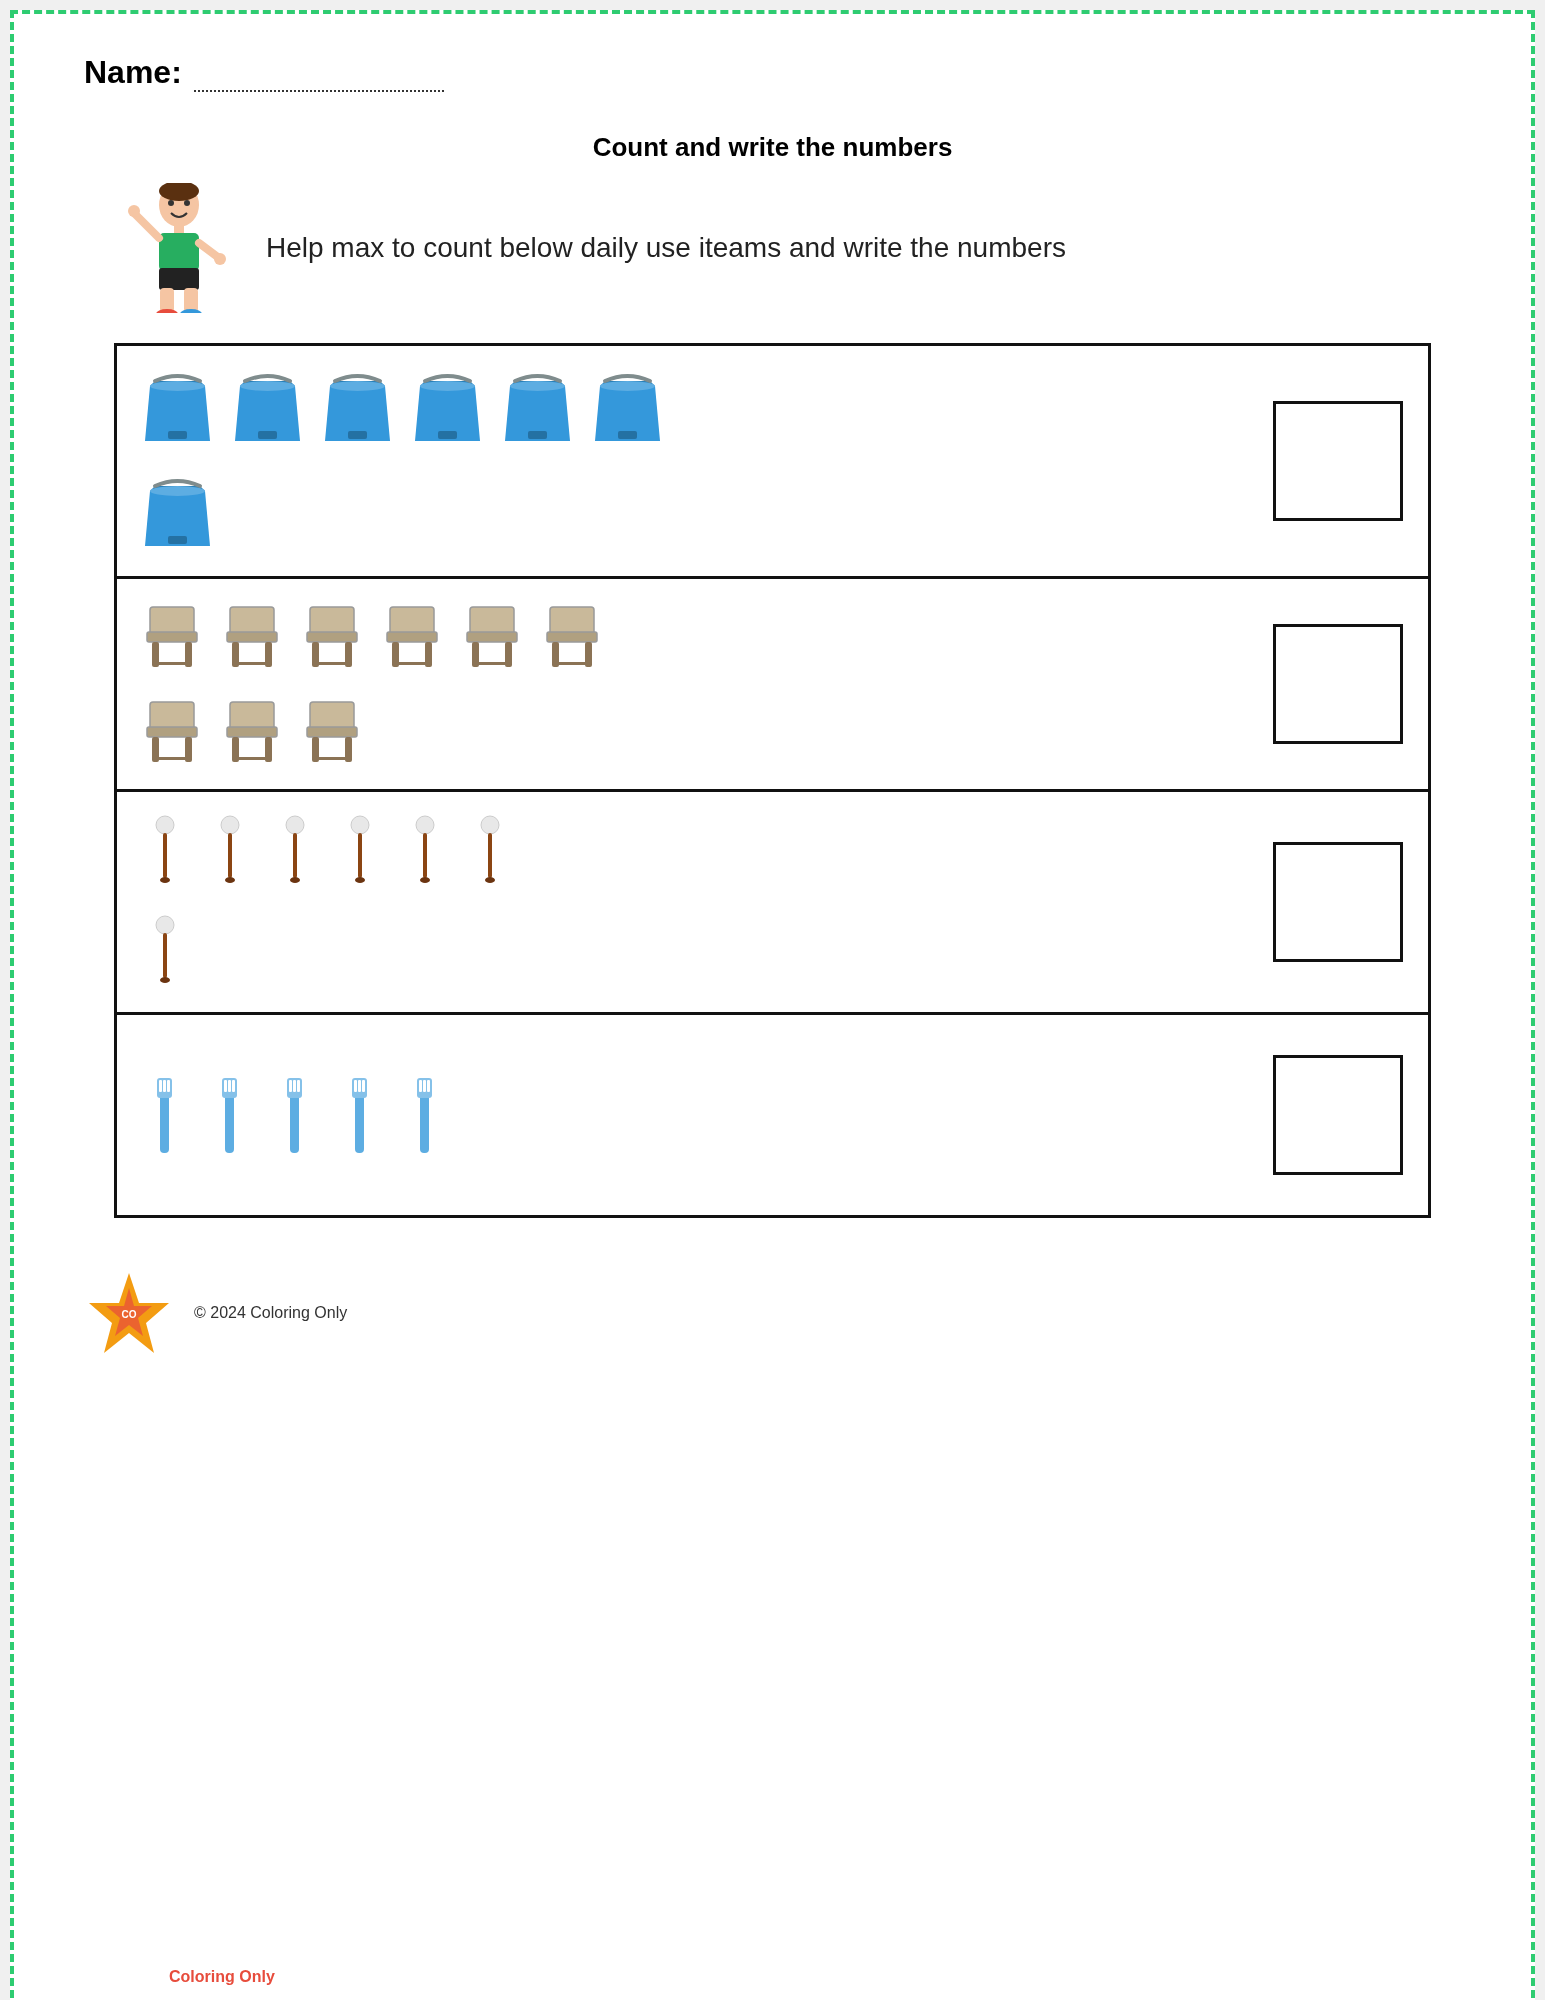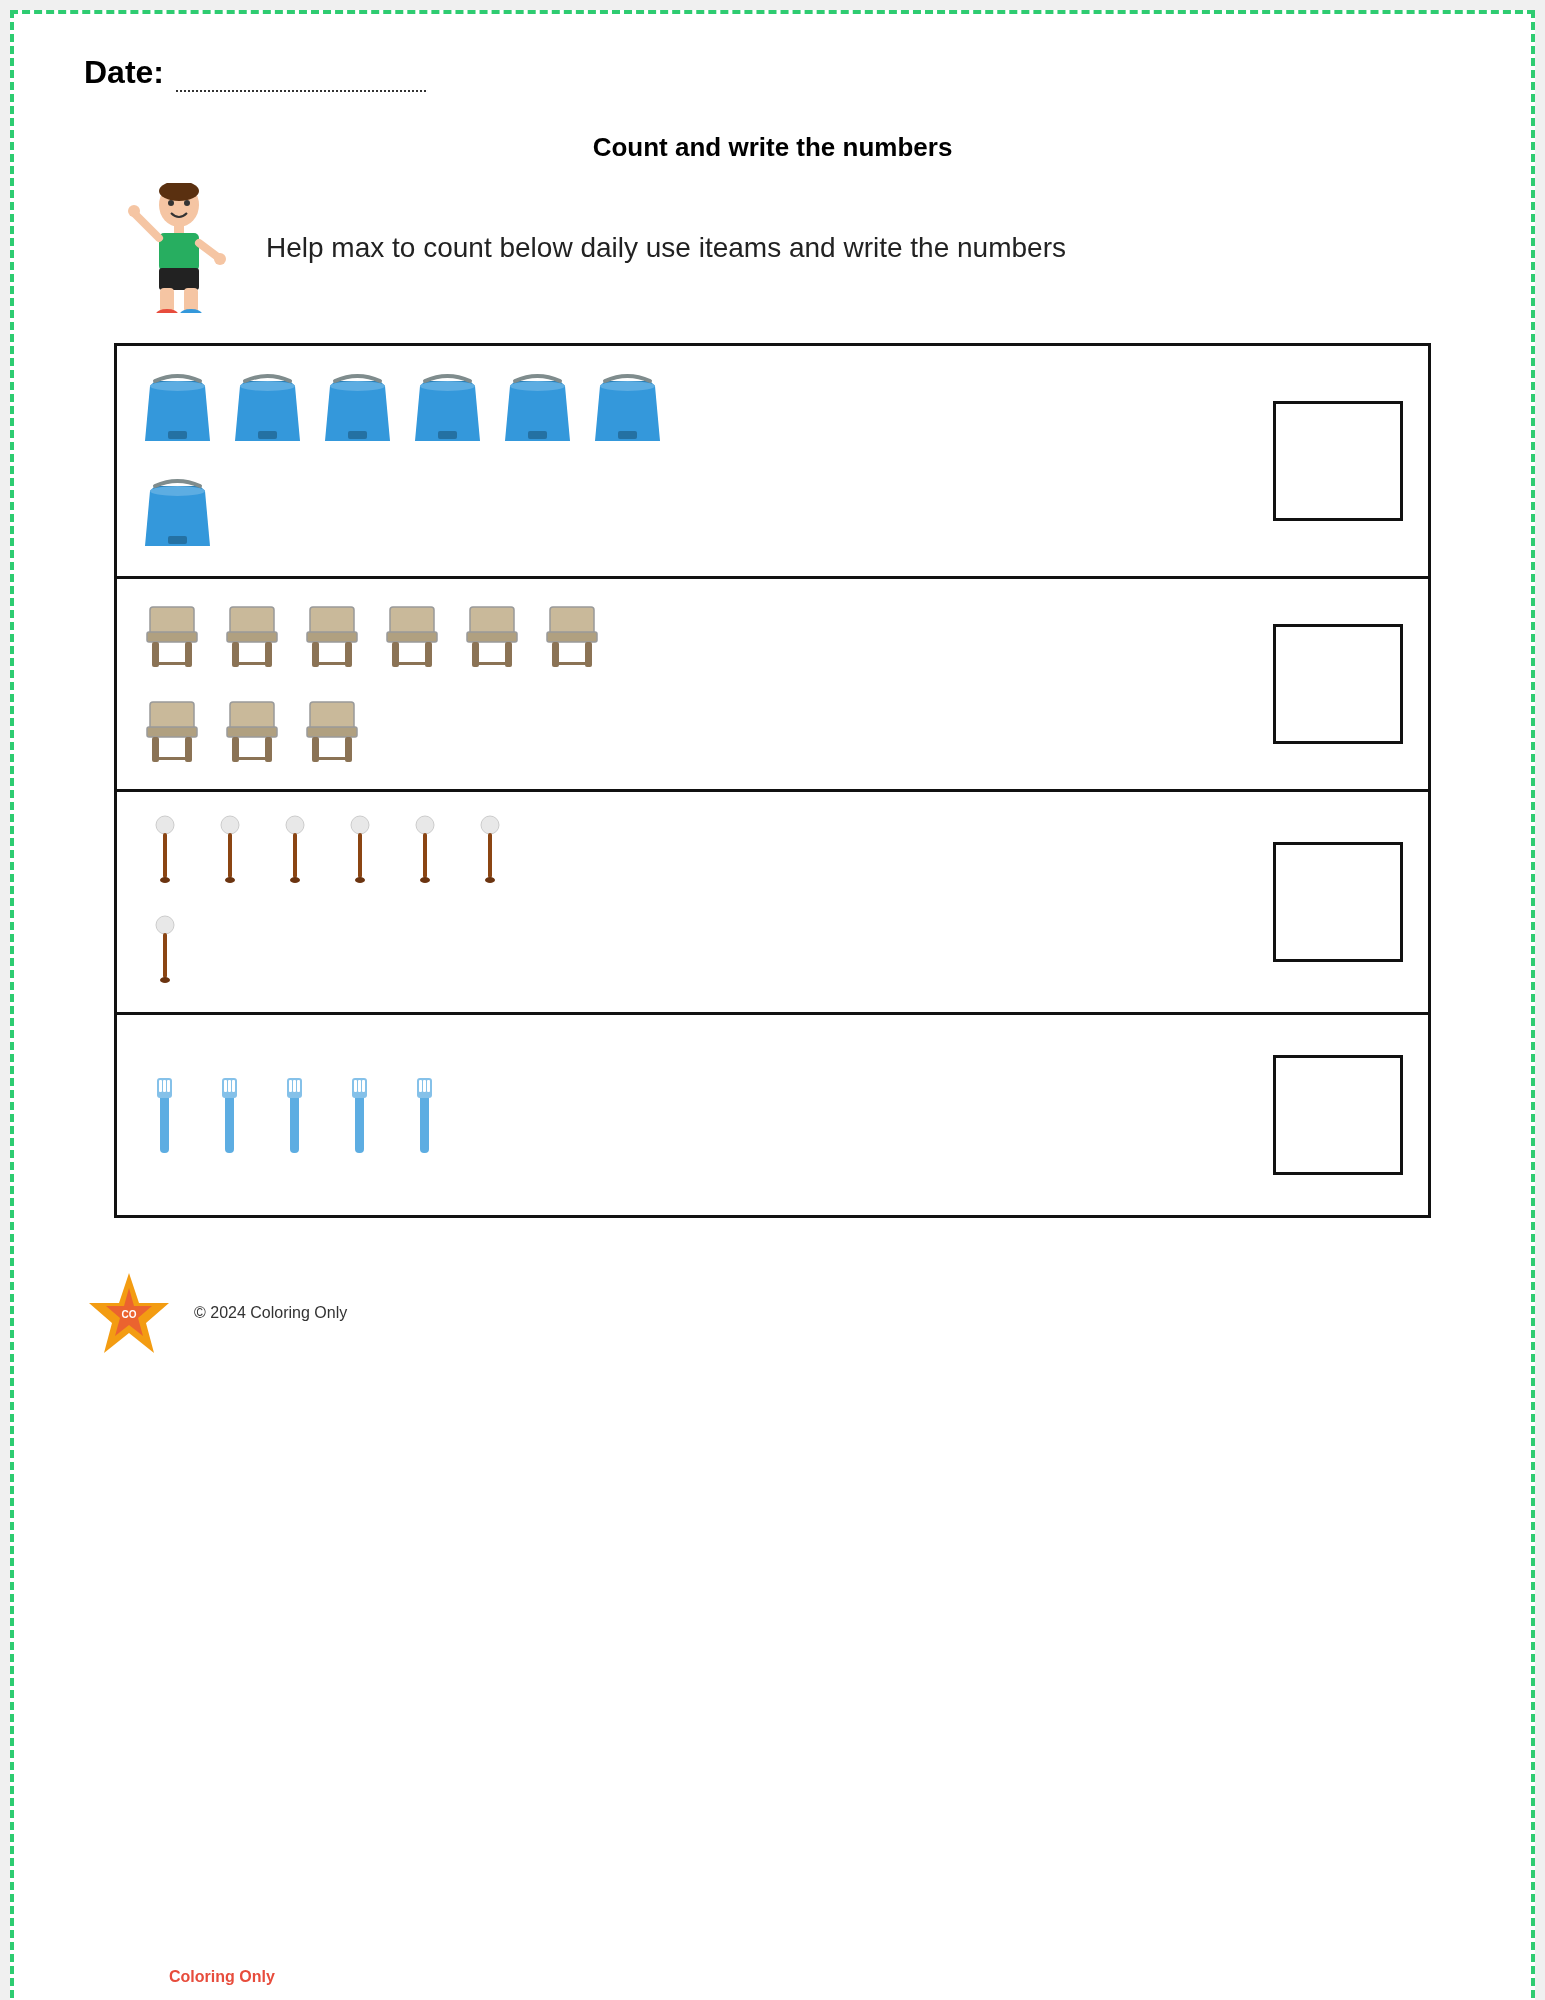--- a/index.html
+++ b/index.html
@@ -178,21 +178,21 @@
       justify-content: flex-end;
     }
   </style>
 </head>
 <body>
 
 <div class="page">
 
   <div class="header-row">
     <div>
-      <span class="header-label">Date:</span>
+      <span class="header-label">Name:</span>
       <span class="header-dots">&nbsp;</span>
     </div>
   </div>
 
   <div class="title-section">
     <h1>Count and write the numbers</h1>
   </div>
 
   <div class="subtitle-row">
 

